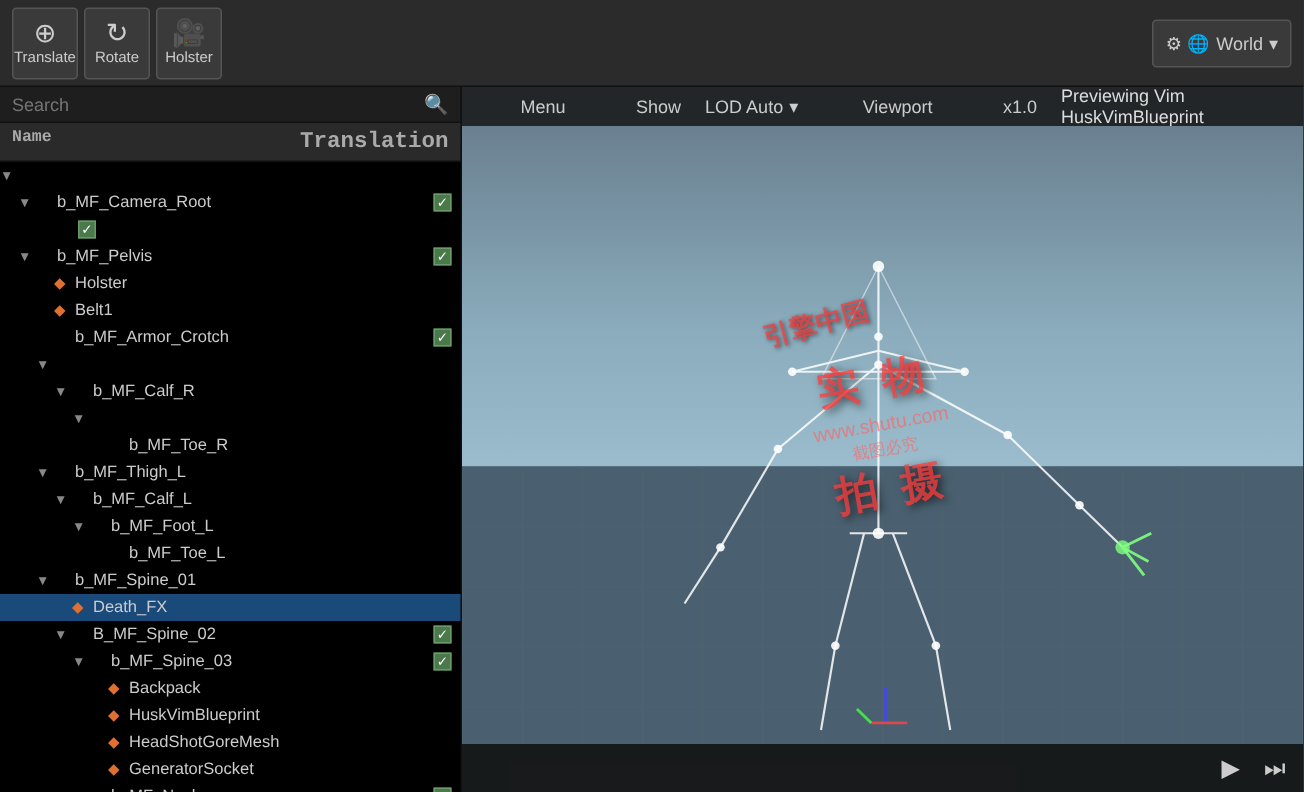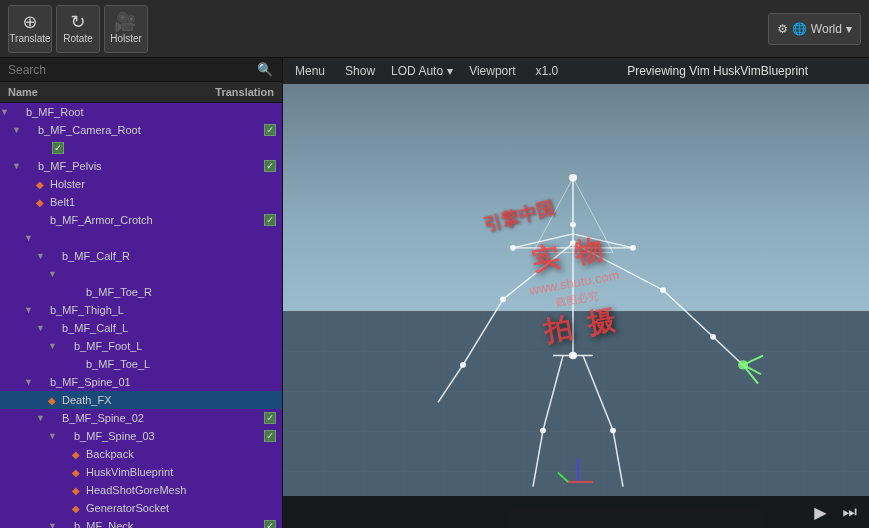--- a/index.html
+++ b/index.html
@@ -62,22 +62,22 @@
 
     
     .main-area {
       display: flex;
       flex: 1;
       overflow: hidden;
     }
 
     
     .left-panel {
-      width: 283px;
-      background: #4c1d95;
+      width: 308px;
+      background: #000000;
       border-right: 1px solid #111;
       display: flex;
       flex-direction: column;
       flex-shrink: 0;
       justify-content: center;
     }
 
     .search-bar {
       display: flex;
       align-items: center;
@@ -99,25 +99,27 @@
       display: flex;
       background: #2a2a2a;
       border-bottom: 1px solid #111;
       padding: 4px 8px;
     }
     .tree-header-name {
       flex: 1;
       color: #aaa;
       font-size: 11px;
       font-weight: bold;
+      font-family: Liberation Mono, monospace;
     }
     .tree-header-trans {
       color: #aaa;
-      font-size: 11px;
+      font-size: 15px;
       font-weight: bold;
+      font-family: Liberation Mono, monospace;
     }
 
     .tree-container {
       flex: 1;
       overflow-y: auto;
       overflow-x: hidden;
     }
     .tree-container::-webkit-scrollbar { width: 6px; }
     .tree-container::-webkit-scrollbar-track { background: #1a1a1a; }
     .tree-container::-webkit-scrollbar-thumb { background: #555; }
@@ -190,31 +192,32 @@
       padding: 2px 8px;
       gap: 12px;
       height: 26px;
       flex-shrink: 0;
     }
     .vp-btn {
       color: #ccc;
       font-size: 12px;
       cursor: pointer;
       padding: 2px 4px;
+      margin-left: 27px;
     }
     .vp-lod {
       display: flex;
       align-items: flex-start;
       gap: 4px;
       color: #ccc;
       font-size: 12px;
     }
     .vp-title {
       flex: 1;
-      text-align: center;
+      text-align: left;
       color: #ddd;
       font-size: 12px;
     }
 
     .viewport-canvas {
       flex: 1;
       position: relative;
       overflow: hidden;
     }
 
@@ -316,21 +319,20 @@
 
     <div class="tree-header">
       <span class="tree-header-name">Name</span>
       <span class="tree-header-trans">Translation</span>
     </div>
 
     <div class="tree-container" id="tree-container">
     <div class="tree-item">
           <span class="tree-arrow">▼</span>
           <span class="tree-icon"></span>
-          <span class="tree-label">b_MF_Root</span>
         </div>
         <div class="tree-item">
           <span class="tree-indent"></span>
           <span class="tree-arrow">▼</span>
           <span class="tree-icon"></span>
           <span class="tree-label">b_MF_Camera_Root</span>
           <div class="tree-checkbox">
             <div class="checkbox-icon checkbox-checked">✓</div>
           </div>
         </div>

